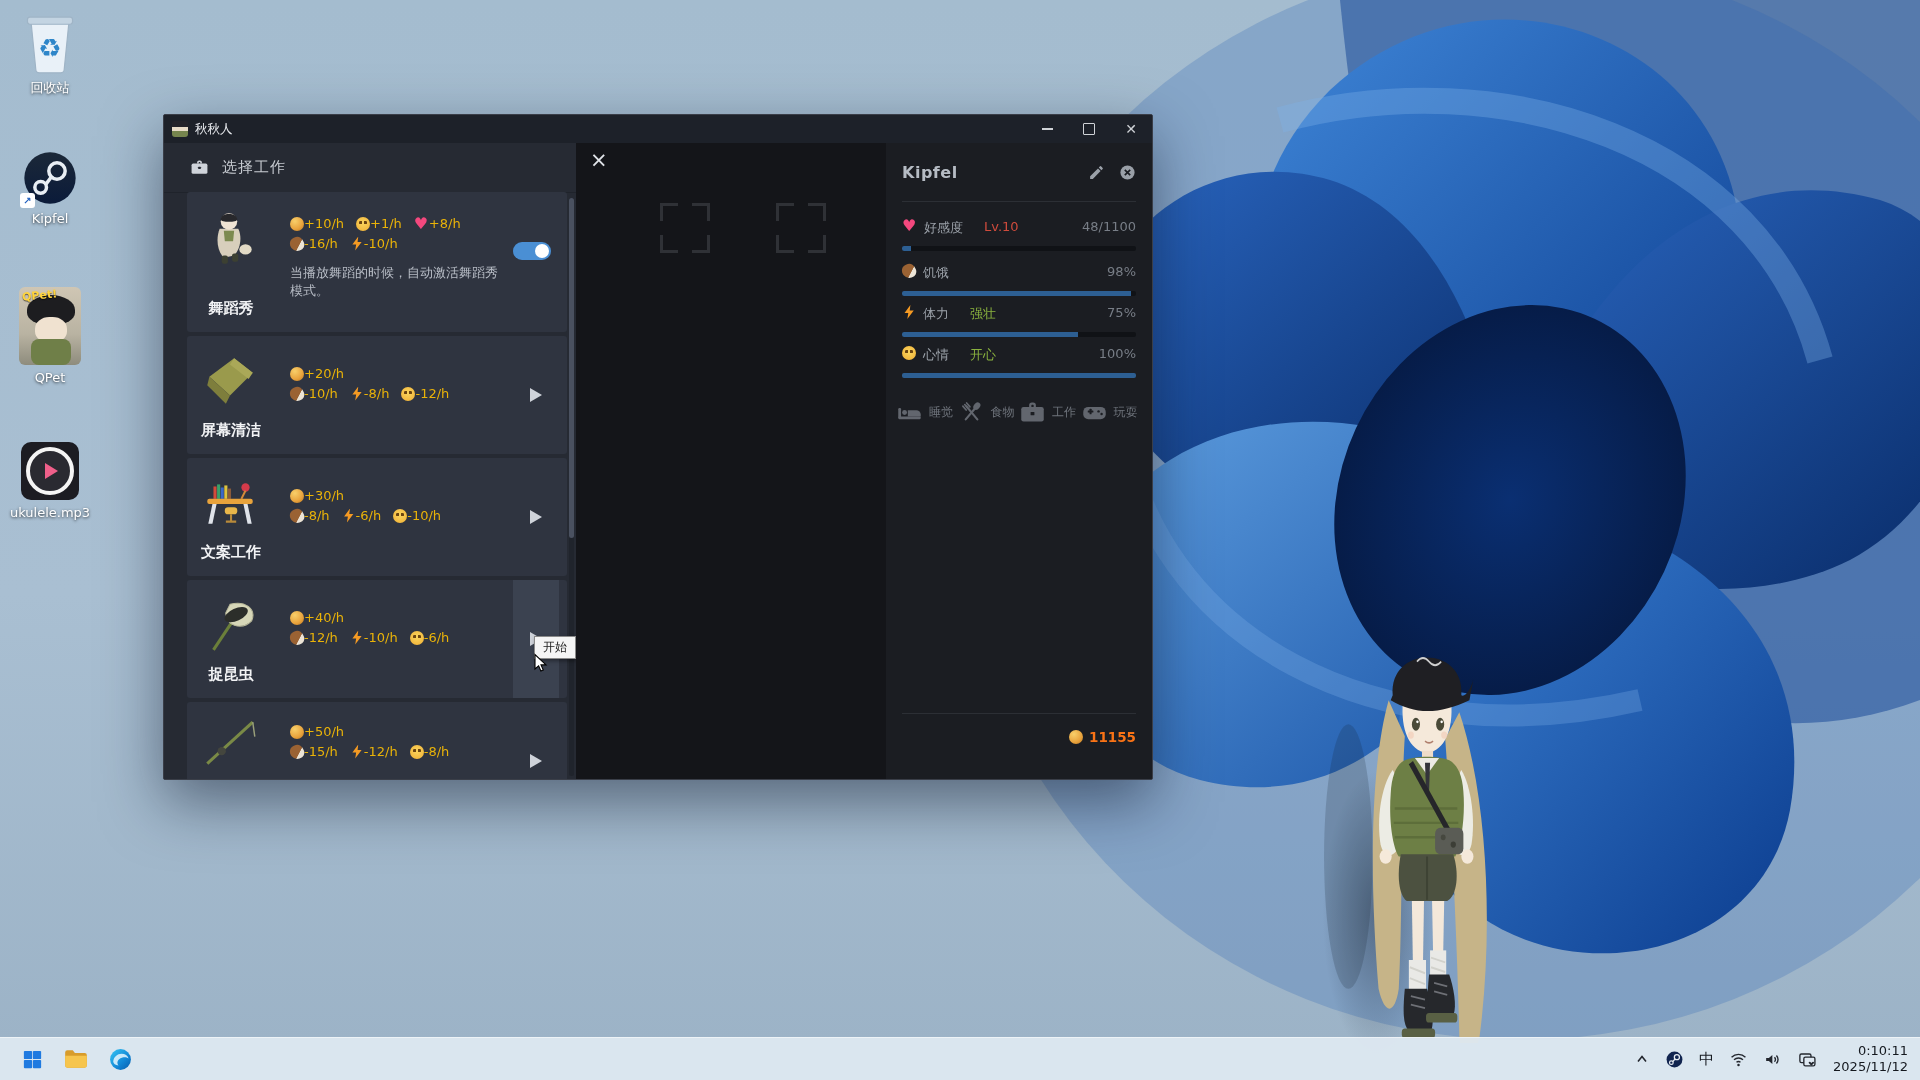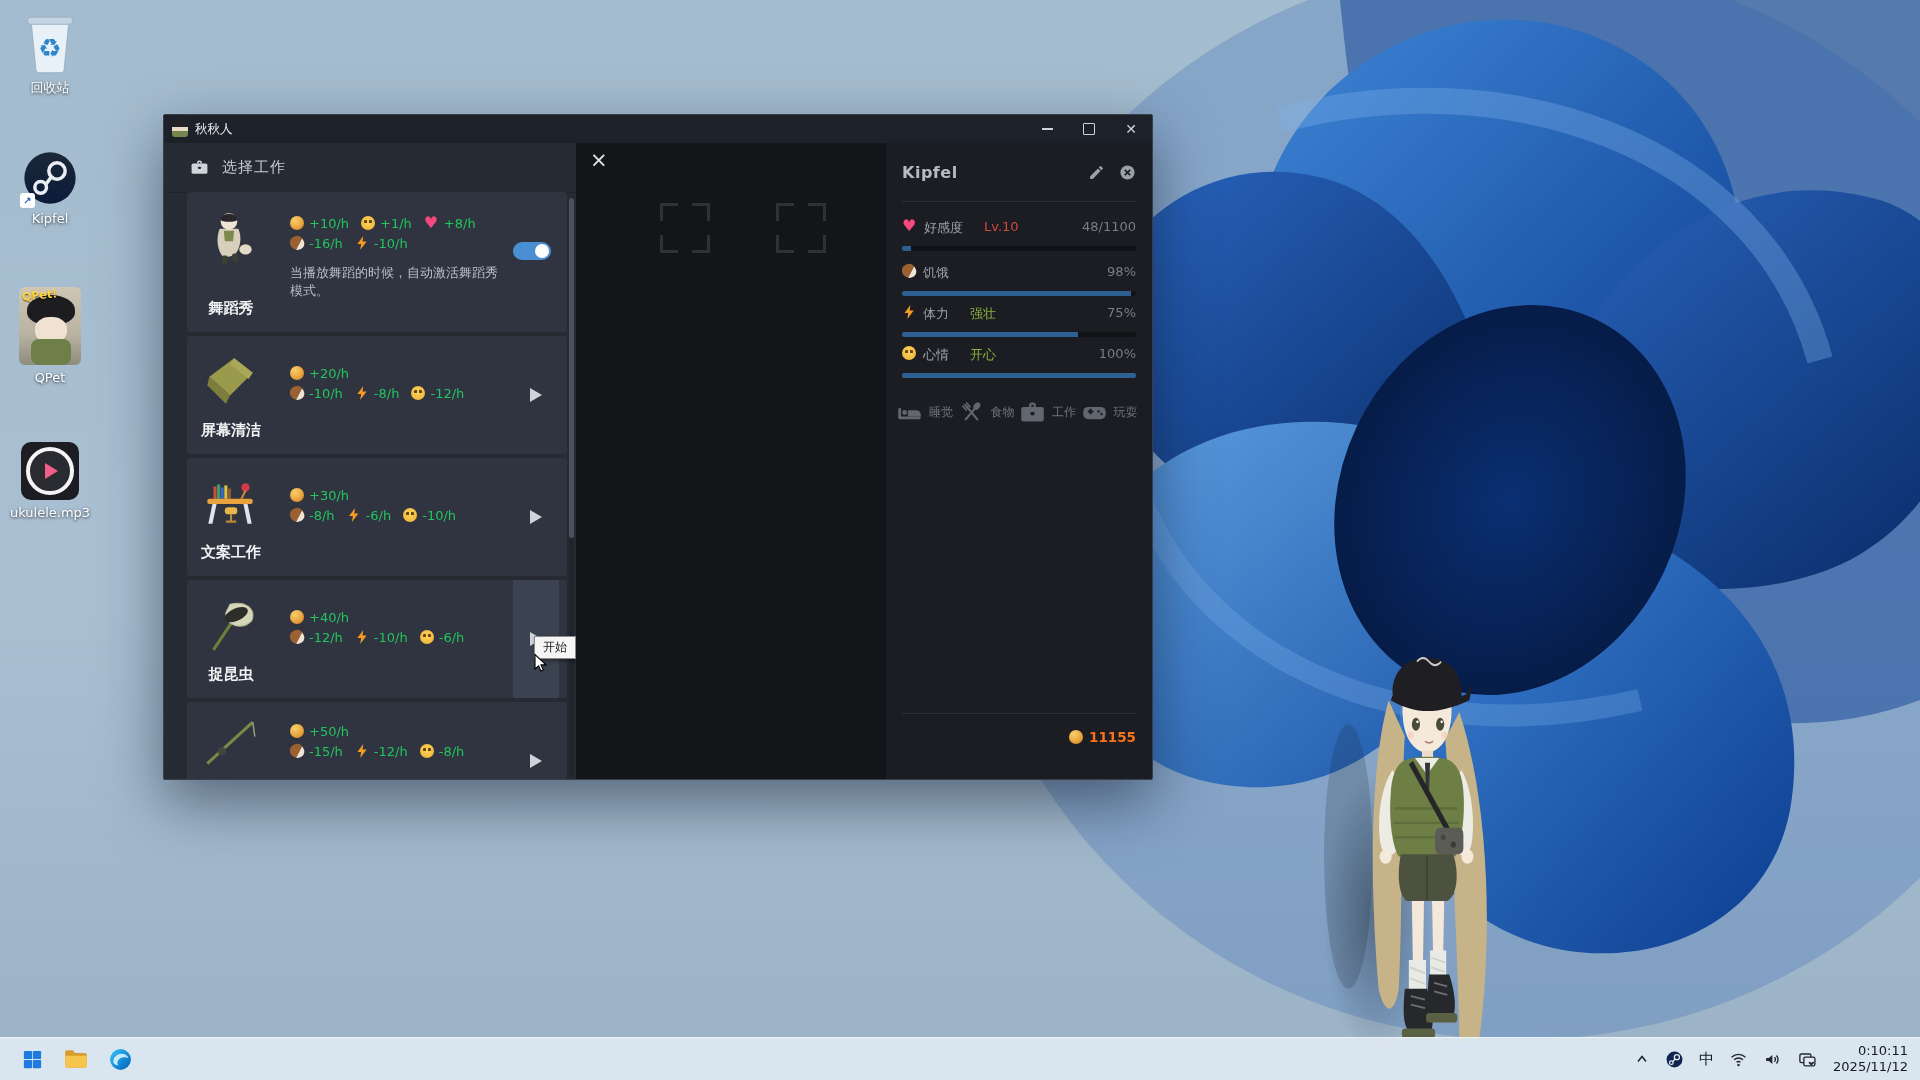--- a/index.html
+++ b/index.html
@@ -42,21 +42,21 @@
   
   .lpanel{position:absolute;left:0;top:0;width:412px;height:100%;background:#262a33}
   .lp-head{height:49px;display:flex;align-items:center;padding-left:26px;border-bottom:1px solid #1f232b;color:#c6cad0}
   .lp-head .txt{font-size:15px;margin-left:13px;letter-spacing:1px}
   .joblist{position:absolute;left:0;top:49px;right:0;bottom:0;overflow:hidden}
   .card{position:absolute;left:23px;width:380px;background:#2f3440;border-radius:3px}
   .card .jicon{position:absolute;left:12px;top:14px;width:62px;height:62px}
   .card .jname{position:absolute;left:0;width:88px;bottom:14px;text-align:center;color:#f2f3f5;font-weight:bold;font-size:15px}
   .card .stats{position:absolute;left:103px;top:24px;right:54px}
   .statline{display:flex;align-items:center;margin-bottom:5px;white-space:nowrap}
-  .chip{display:inline-flex;align-items:flex-start;gap:5px;margin-right:12px;font-size:13px;color:#22c55e}
+  .chip{display:inline-flex;align-items:center;margin-right:12px;font-size:13px;color:#eab308}
   .si{width:14px;height:14px;display:inline-block;flex:none;position:relative}
   .si-money{border-radius:50%;background:radial-gradient(circle at 35% 30%,#f8cf6a,#e8a23c 60%,#b9741f)}
   .si-smile{border-radius:50%;background:
       radial-gradient(circle at 33% 40%,#6b4410 1.4px,rgba(0,0,0,0) 1.9px),
       radial-gradient(circle at 67% 40%,#6b4410 1.4px,rgba(0,0,0,0) 1.9px),
       radial-gradient(circle at 50% 42%,#fbd55e,#efae33)}
   .si-heart{width:15px}
   .si-heart::before{content:"♥";color:#f4487e;font-size:16px;line-height:13px;position:absolute;left:0;top:0}
   .si-energy{background:#f59a23;clip-path:polygon(60% 0,18% 58%,45% 58%,38% 100%,84% 40%,55% 40%)}
   .si-food{background:linear-gradient(135deg,#9a6233 0 62%,#ece4d6 63% 100%);border-radius:50% 50% 50% 62%/55% 62% 45% 62%;transform:rotate(-18deg)}

